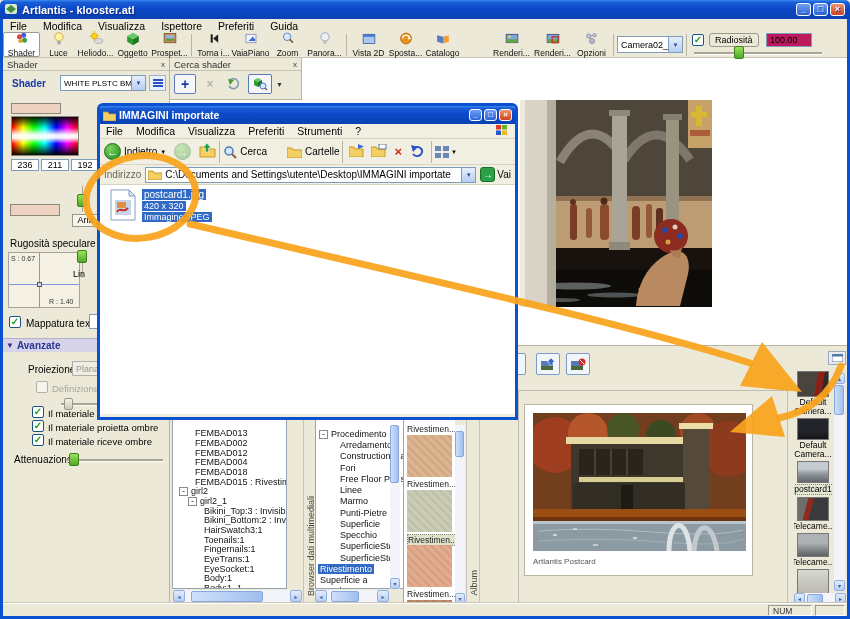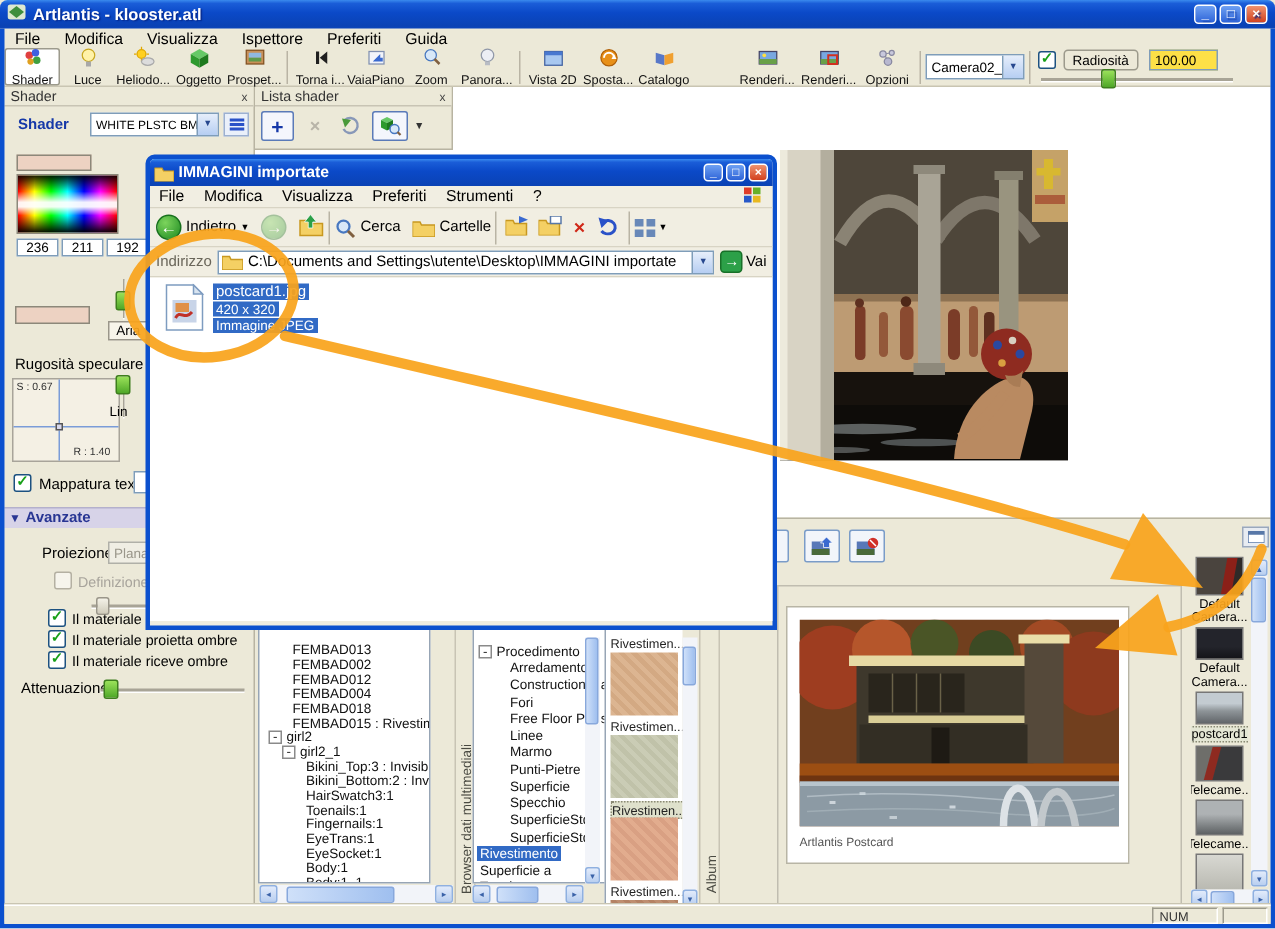--- a/index.html
+++ b/index.html
@@ -246,21 +246,21 @@
   </div>
   <div class="tb-sep"></div>
   <div class="combo" style="width:66px;height:17px;font-size:9px">
     <span class="ctext">Camera02_1</span>
     <span class="carr">▼</span>
   </div>
   <div class="tb-sep"></div>
   <div style="position:relative;width:150px;height:26px;flex:none">
     <span class="cb abs" style="left:2px;top:2px">✓</span>
     <span class="abs" style="left:19px;top:1px;border:1px solid #9C9A8C;border-radius:3px;padding:1px 5px;font-size:9px;background:#ECE9D8">Radiosità</span>
-    <span class="abs" style="left:76px;top:1px;width:46px;border:1px solid #7F9DB9;background:#fde047;padding:1px 3px;font-size:9px">100.00</span>
+    <span class="abs" style="left:76px;top:1px;width:46px;border:1px solid #7F9DB9;background:#be185d;padding:1px 3px;font-size:9px">100.00</span>
     <span class="abs groove" style="left:4px;top:20px;width:128px;height:2px"></span>
     <span class="abs thumbg" style="left:44px;top:14px"></span>
   </div>
 </div>
 
 <div class="abs" style="left:3px;top:58px;width:844px;height:545px;background:#fff;z-index:1"></div>
 
 <div class="abs" style="left:520px;top:100px;width:192px;height:207px;z-index:2">
   <svg width="192" height="207" viewBox="0 0 192 207">
     <rect width="192" height="207" fill="#2A231C"></rect>
@@ -366,21 +366,21 @@
   <span class="abs" style="left:45px;top:364px;font-size:9.5px">Il materiale proietta ombre</span>
   <span class="cb abs" style="left:29px;top:376px">✓</span>
   <span class="abs" style="left:45px;top:378px;font-size:9.5px">Il materiale riceve ombre</span>
   <span class="abs" style="left:11px;top:396px">Attenuazione</span>
   <span class="abs groove" style="left:64px;top:401px;width:96px;height:2px"></span>
   <span class="abs thumbg" style="left:66px;top:395px"></span>
 </div>
 
 <div class="abs" style="left:170px;top:58px;width:132px;height:42px;background:#ECE9D8;border-right:1px solid #B8B4A2;border-bottom:1px solid #B8B4A2;z-index:6">
   <div class="ptitle">
-    <span>Lista shader</span>
+    <span>Cerca shader</span>
     <span class="px">x</span>
   </div>
   <div class="f" style="padding:3px 4px;gap:4px">
     <span style="width:22px;height:20px;border:1px solid #5A7AB8;border-radius:2px;background:#F4F6FC;color:#1538A8;font-weight:bold;font-size:14px;text-align:center;line-height:18px">+</span>
     <span style="width:20px;height:18px;color:#B8B4A8;font-weight:bold;font-size:12px;text-align:center;line-height:18px">×</span>
     <span style="width:20px;height:18px;display:flex;align-items:center;justify-content:center">
       <svg width="14" height="14" viewBox="0 0 14 14">
           <path d="M3,3 a5,5 0 1 1 -1,6" stroke="#8898B8" fill="none" stroke-width="1.6"></path>
           <polygon points="1,2 7,3 3,8" fill="#4A9A3A"></polygon>
         </svg>
@@ -629,21 +629,21 @@
         </svg>
     </span>
     <span class="tb-sep"></span>
     <span class="f" style="gap:3px">
       <svg width="14" height="14" viewBox="0 0 14 14">
           <circle cx="6" cy="6" r="4" fill="#D8E8F8" stroke="#4878C0" stroke-width="1.5"></circle>
           <line x1="9" y1="9" x2="13" y2="13" stroke="#806040" stroke-width="2"></line>
         </svg>
       <span>Cerca</span>
     </span>
-    <span class="f" style="gap:3px;margin-left:8px">
+    <span class="f" style="gap:3px;margin-left:20px">
       <svg width="15" height="12" viewBox="0 0 15 12">
           <path d="M0,2 L5,2 L6,4 L15,4 L15,12 L0,12 Z" fill="#F4D064" stroke="#C89820"></path>
         </svg>
       <span>Cartelle</span>
     </span>
     <span class="tb-sep"></span>
     <span style="margin:0 3px">
       <svg width="16" height="13" viewBox="0 0 16 13">
           <path d="M0,3 L5,3 L6,5 L14,5 L14,13 L0,13 Z" fill="#F4D064" stroke="#C89820"></path>
           <polygon points="9,0 15,2.5 9,5" fill="#3A6AD0"></polygon>

